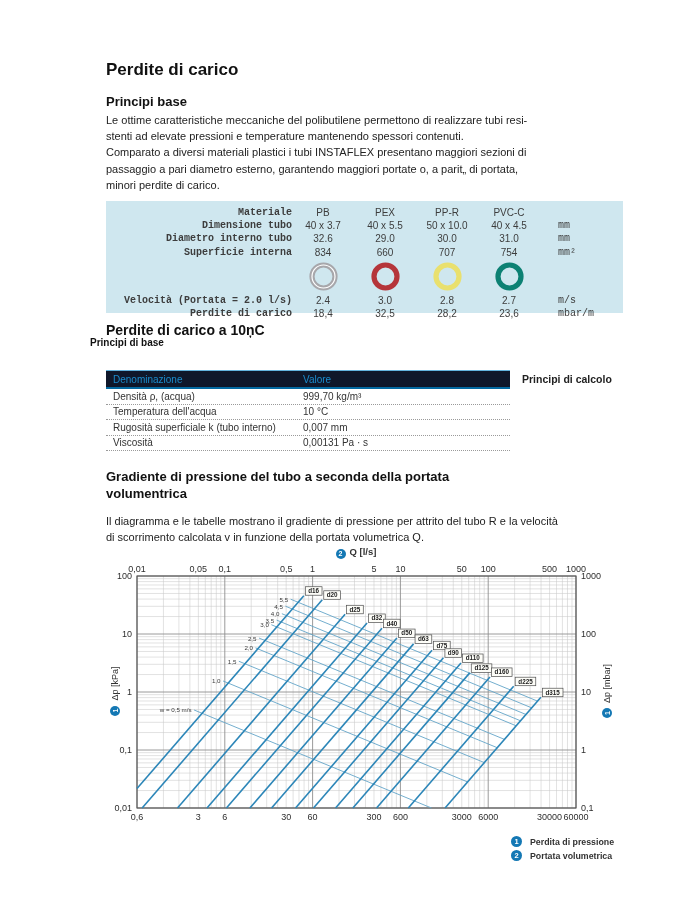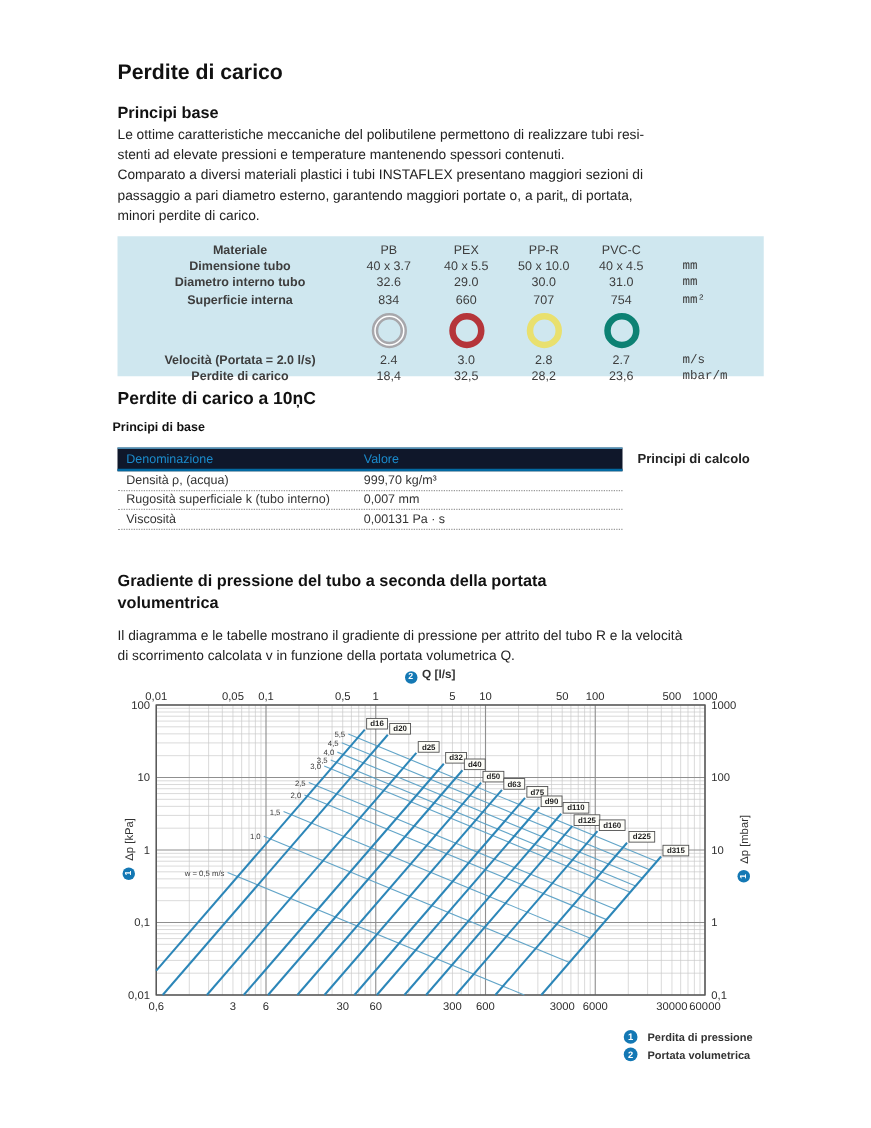--- a/index.html
+++ b/index.html
@@ -1,31 +1,31 @@
 <!DOCTYPE html>
 <html><head>
 <meta charset="utf-8">
 <style>
   html,body{margin:0;padding:0;background:#ffffff;}
   .page{position:relative;width:697px;height:902px;background:#fff;overflow:hidden;
         font-family:"Liberation Sans",sans-serif;color:#2e2e2e;}
   .content{position:absolute;left:90px;top:0;width:610px;}
-  .content > *{position:absolute;margin:4px;}
+  .content > *{position:absolute;margin:16px;}
   h1{font-size:17px;font-weight:bold;color:#111;top:44px;left:0;}
   h2{font-size:13px;font-weight:bold;color:#111;}
   h2.pb{top:78px;left:0;}
   p.body-text{font-size:11px;line-height:16.2px;color:#222;white-space:pre-line;}
   p.intro{top:96px;left:0;width:470px;}
 
   
   .materials-table{top:185px;left:0;width:517px;height:112px;background:#cfe7ef;
                    padding-top:5px;box-sizing:border-box;font-size:10px;color:#3d3d3d;}
   .mt-row{display:grid;grid-template-columns:176px 62px 62px 62px 62px 1fr;
           height:13.2px;align-items:center;padding-left:10px;}
-  .mt-row .lbl{font-weight:bold;text-align:center;}
+  .mt-row .lbl{font-weight:bold;text-align:right;font-family:Liberation Mono, monospace;}
   .mt-row .val{text-align:center;}
   .mt-row.hdr .val{font-weight:normal;}
   .mt-row .unit{text-align:left;padding-left:18px;font-family:Liberation Mono, monospace;}
   .mt-row.mt-rings{height:33px;margin-top:1px;margin-bottom:1px;}
   .mt-row.mt-rings .val{display:flex;justify-content:center;align-items:center;}
 
   h2.s10{top:306px;left:0;font-size:14px;}
   h3.pdb{top:337px;left:0;font-size:10px;font-weight:bold;color:#111;margin:0;}
 
   
@@ -154,20 +154,24 @@
 
     <div class="pt-wrap" style="position:absolute;">
       <div class="principles-table" id="principles-table">
           <div class="pt-header">
             <div>Denominazione</div>
             <div>Valore</div>
           </div>
           <div class="pt-row">
             <div>Densità ρ, (acqua)</div>
             <div>999,70 kg/m³</div>
+          </div>
+          <div class="pt-row">
+            <div>Temperatura dell'acqua</div>
+            <div>10 °C</div>
           </div>
           <div class="pt-row">
             <div>Rugosità superficiale k (tubo interno)</div>
             <div>0,007 mm</div>
           </div>
           <div class="pt-row">
             <div>Viscosità</div>
             <div>0,00131 Pa · s</div>
           </div>
         </div>

